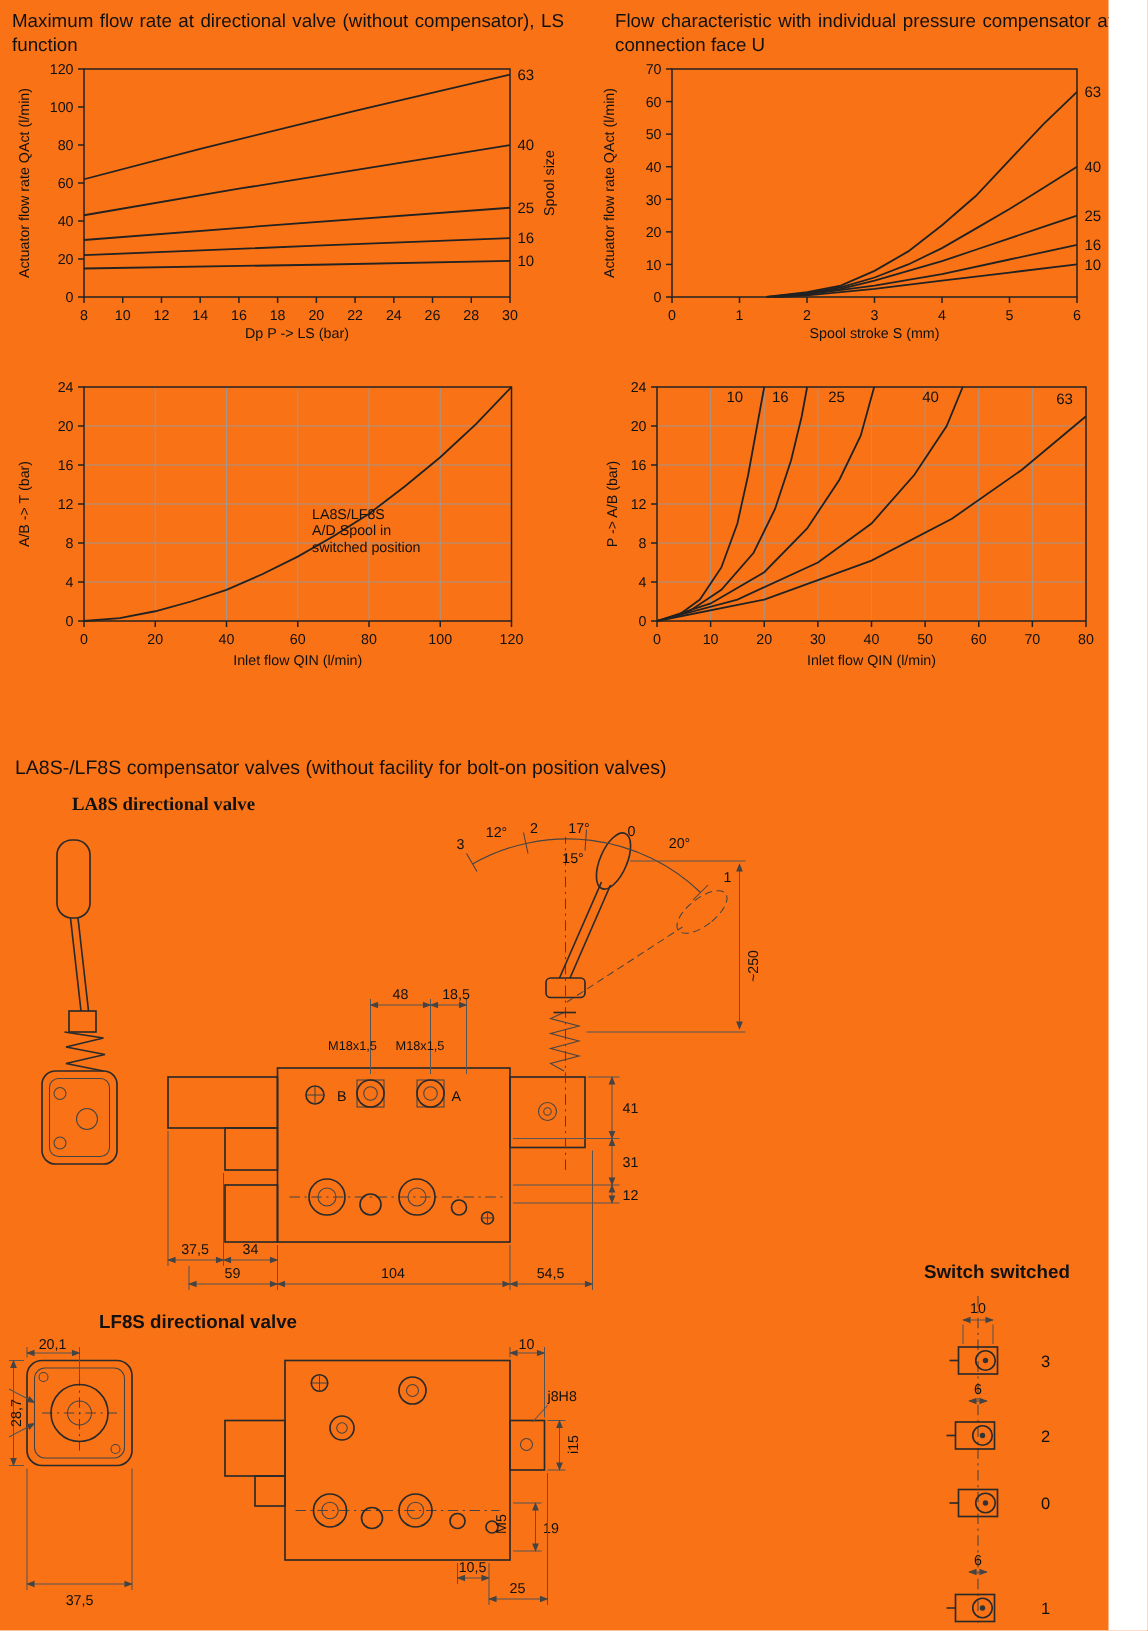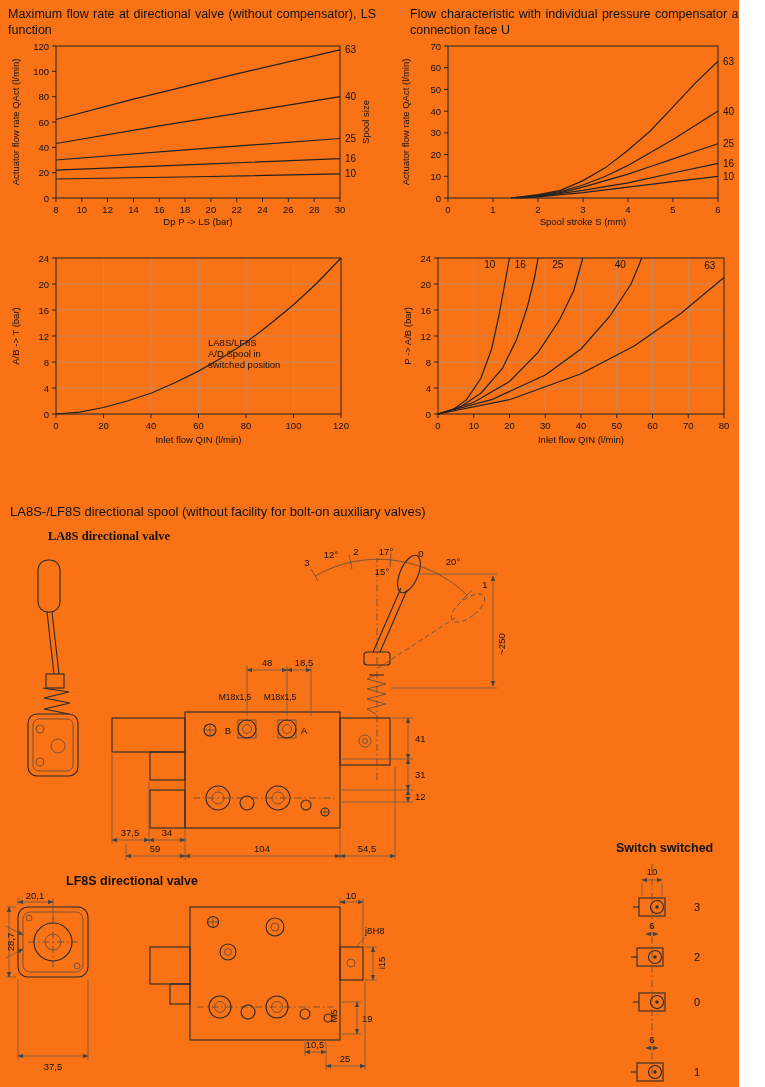--- a/index.html
+++ b/index.html
@@ -257,21 +257,21 @@
           <text x="220.325" y="17.75" class="serieslabel" text-anchor="middle">40</text>
           <polyline points="38.0,164.0 109.5,149.7 181.0,123.7 234.6,95.8 281.1,63.3 324.0,27.5" class="series"></polyline>
           <text x="309.7" y="19.049999999999983" class="serieslabel" text-anchor="middle">63</text>
           <text x="181" y="193" class="axislabel" text-anchor="middle">Inlet flow QIN (l/min)</text>
           <text class="axislabel" text-anchor="middle" transform="translate(11,86) rotate(-90)">P -&gt; A/B (bar)</text>
         </g>
       </svg>
   </div>
 
   <div class="section-heading abs" style="left:10px;top:504px;">
-    <span>LA8S-/LF8S directional spool</span><span> (without facility for bolt-on auxiliary valves)</span>
+    <span>LA8S-/LF8S compensator valves</span><span> (without facility for bolt-on position valves)</span>
   </div>
 
   <div class="sub-title abs" style="left:48px;top:529px;font-family:Liberation Serif, serif;">LA8S directional valve</div>
 
   <svg class="abs" style="left:5px;top:548px;" width="610" height="320" viewBox="0 0 610 320">
     <defs>
       <marker id="arr" viewBox="0 0 10 10" refX="9" refY="5" markerWidth="9" markerHeight="8" orient="auto-start-reverse">
         <path d="M0,1 L10,5 L0,9 z" fill="#444"></path>
       </marker>
     </defs>

